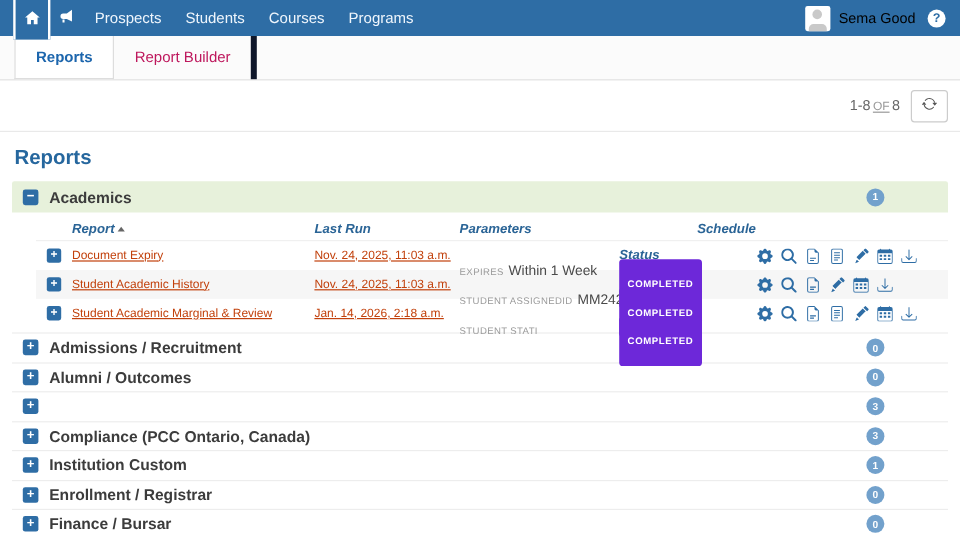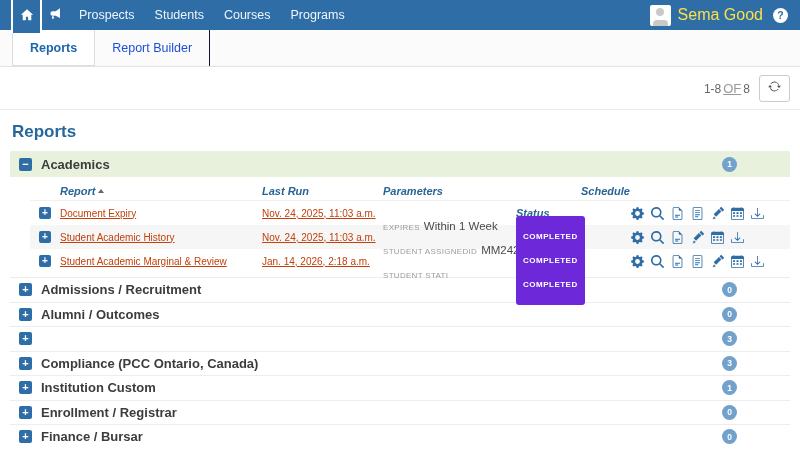--- a/index.html
+++ b/index.html
@@ -8,33 +8,33 @@
 
   
   .navbar { height:30px; background:#2e6da5; display:flex; align-items:center; color:#fff; position:relative; z-index:3; }
   .home-btn { width:31px; height:33px; margin-left:11px; background:#2e6da5; border-left:2px solid #fff; border-right:2px solid #fff; display:flex; align-items:center; justify-content:center; align-self:flex-start; }
   .nav-icon-btn { padding:0 7px; display:flex; align-items:center; }
   .nav-item { padding:0 10px; font-size:12.5px; color:#eef5fc; cursor:default; }
   .nav-spacer { flex:1; }
   .avatar { width:21px; height:21px; background:#fff; border-radius:2px; position:relative; overflow:hidden; margin-right:7px; }
   .avatar .head { position:absolute; top:3px; left:6.5px; width:8px; height:8px; border-radius:50%; background:#c9c9c9; }
   .avatar .body { position:absolute; bottom:-2px; left:3px; width:15px; height:8px; border-radius:4px 4px 0 0; background:#c9c9c9; }
-  .user-name { font-size:16px; color:#fde047; margin-right:10px; }
+  .user-name { font-size:12px; color:#000000; margin-right:10px; }
   .help-circle { width:15px; height:15px; border-radius:50%; background:#fff; color:#2e6da5; font-weight:bold; font-size:10.5px; display:flex; align-items:center; justify-content:center; margin-right:12px; }
 
   
   .tabbar { height:37px; background:#fbfbfb; border-bottom:1px solid #e2e2e2; display:flex; align-items:stretch; padding-left:12px; }
-  .tab { display:flex; align-items:center; padding:0 17px; font-size:12.5px; color:#1d4ed8; border-right:1px solid #0f172a; cursor:default; }
+  .tab { display:flex; align-items:center; padding:0 17px; font-size:12.5px; color:#be185d; border-right:5px solid #0f172a; cursor:default; }
   .tab.active { background:#fff; color:#1d66ad; font-weight:bold; border-left:1px solid #ddd; border-right:1px solid #ddd; border-bottom:1px solid #ddd; }
 
   
   .content-header { height:43px; border-bottom:1px solid #e9e9e9; display:flex; align-items:center; justify-content:flex-end; padding:0 10px; }
   .pagination { display:flex; align-items:center; gap:9px; }
   .page-range { font-size:12px; color:#666; }
-  .page-range .of { font-size:13px; color:#999; text-transform:uppercase; margin:0 2px;text-decoration:underline; }
+  .page-range .of { font-size:10px; color:#999; text-transform:uppercase; margin:0 2px;text-decoration:underline; }
   .refresh-btn { width:31px; height:27px; border:1px solid #ccc; border-radius:3px; background:#fff; display:flex; align-items:center; justify-content:center; cursor:pointer; }
 
   
   .main { padding:0 10px; }
   .page-title { color:#26679e; font-size:17px; font-weight:bold; margin:12px 2px 9px; }
 
   .acc-header { background:#e7f1db; height:26px; display:flex; align-items:center; padding:0 9px; border-radius:2px 2px 0 0; margin-top:6px; cursor:pointer; }
   .sq-icon { width:13px; height:13px; background:#2e6da5; border-radius:2px; color:#fff; display:flex; align-items:center; justify-content:center; font-size:11px; font-weight:bold; line-height:1; flex:none; }
   .sq-icon.small { width:12px; height:12px; font-size:10px; }
   .acc-title { margin-left:9px; font-weight:bold; font-size:13px; color:#3c3c3c; }

